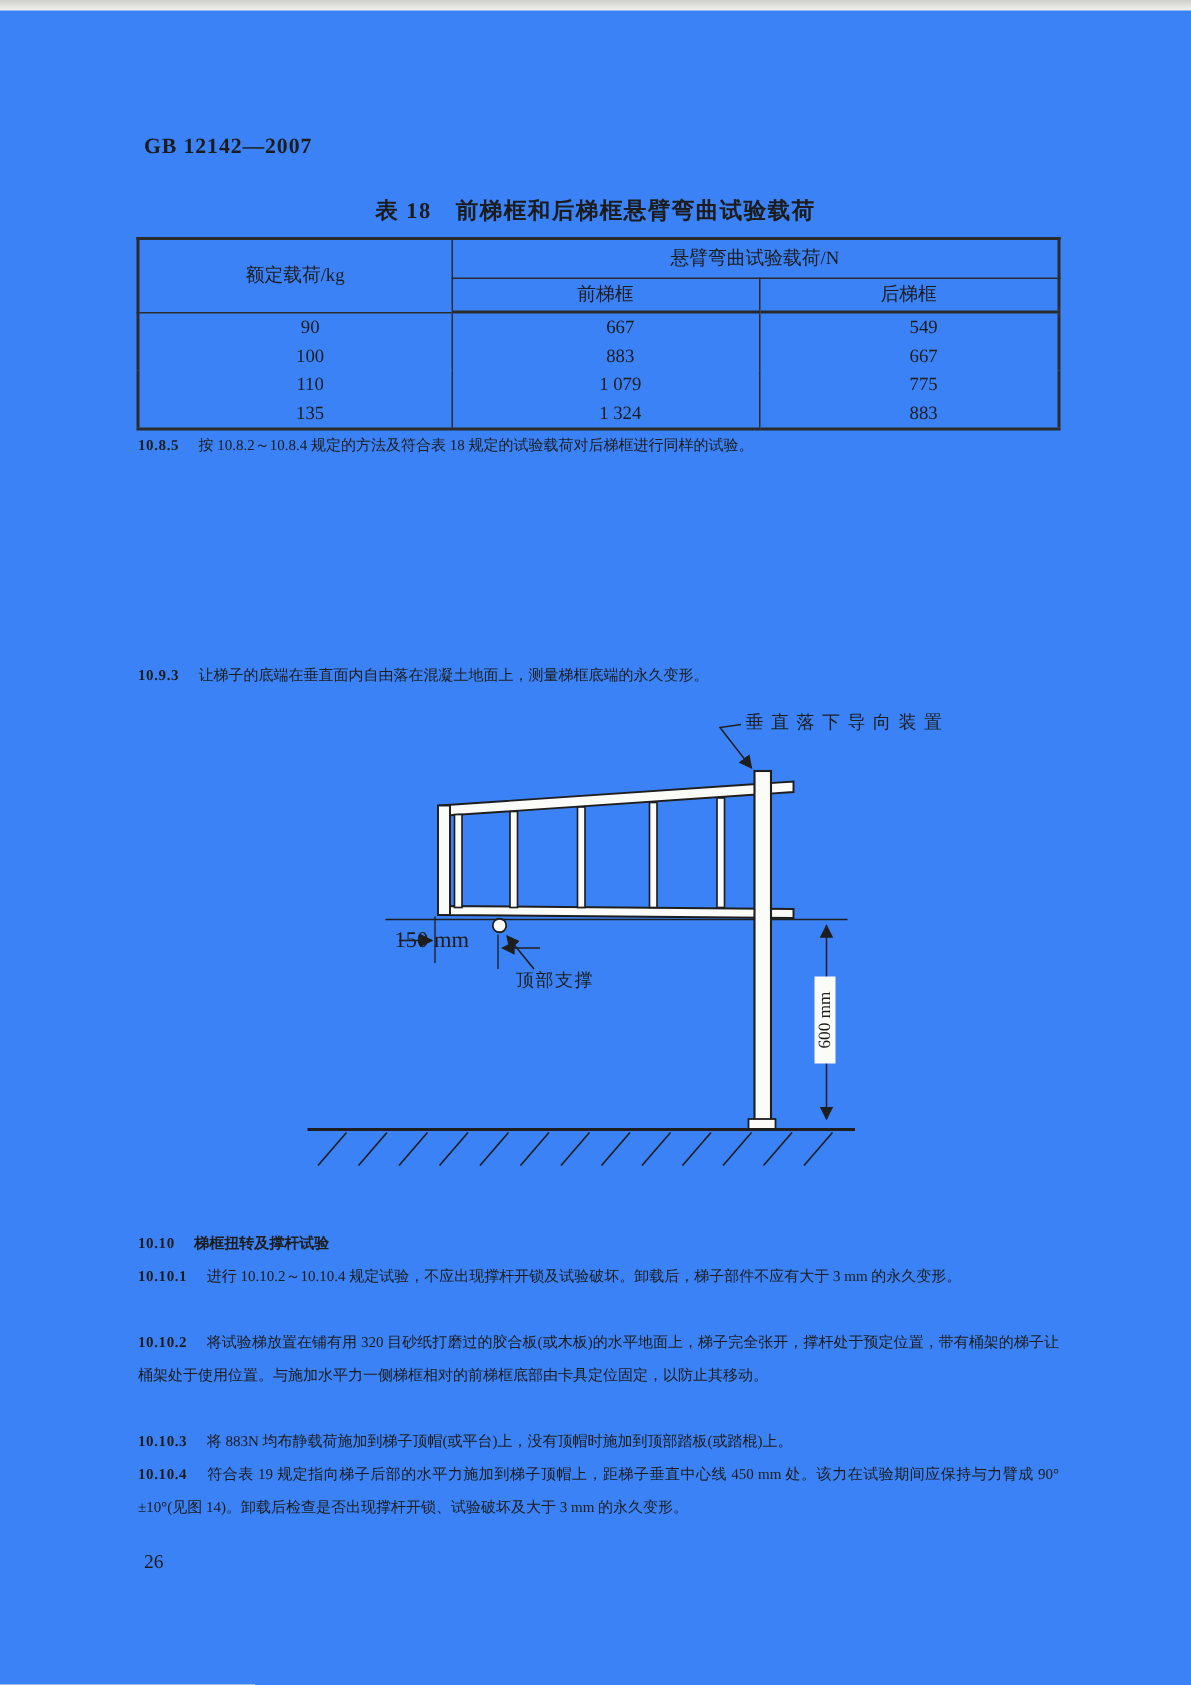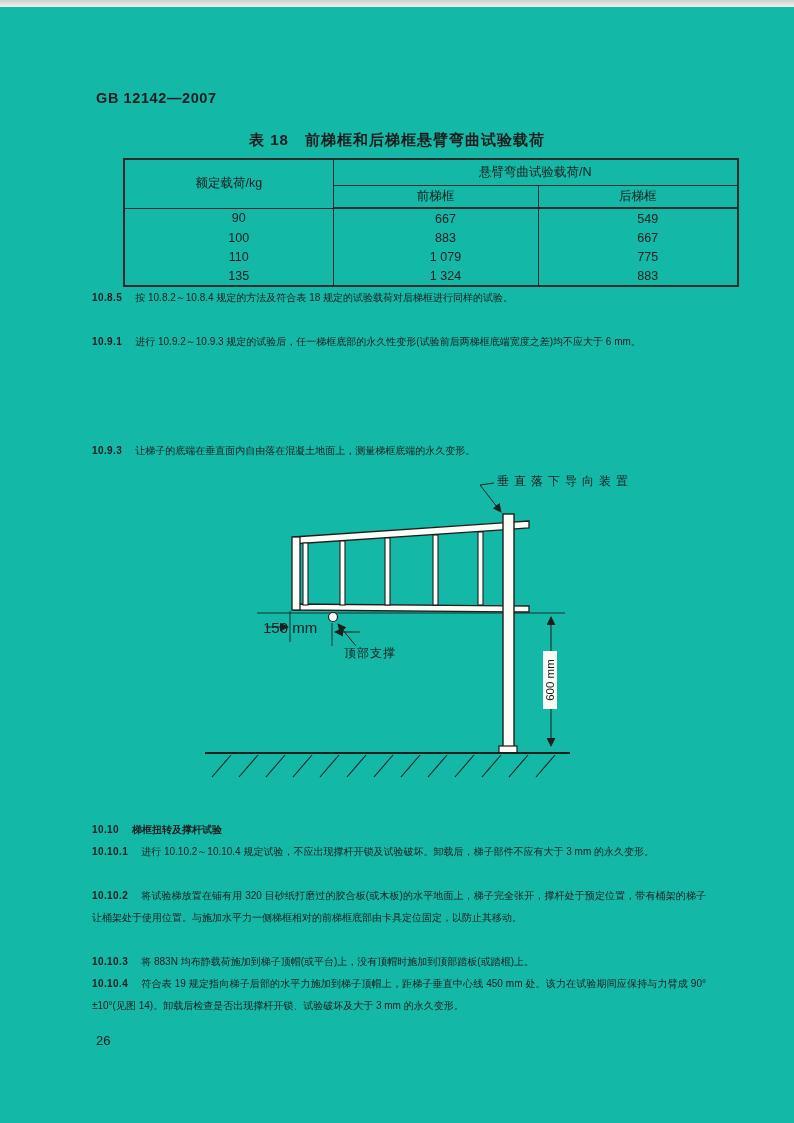--- a/index.html
+++ b/index.html
@@ -1,32 +1,32 @@
 <!DOCTYPE html>
 <html><head>
 <meta charset="utf-8">
 <style>
   html,body{margin:0;padding:0;background:#e9e9e6;}
   .page{
     position:relative;
     width:794px;height:1123px;
     margin:0 auto;
-    background:#14b8a6;
-    font-family:Liberation Sans, sans-serif;
+    background:#3b82f6;
+    font-family:Liberation Serif, serif;
     color:#1c1c1c;
     overflow:hidden;
   }
   .scan-edge{position:absolute;left:0;top:0;width:794px;height:7px;
     background:linear-gradient(#cfcfcb,#f2f2ee);}
   .std-code{position:absolute;left:96px;top:90px;font-weight:700;
     font-size:14.5px;letter-spacing:.6px;}
   .tbl-title{position:absolute;left:0;top:131px;width:794px;text-align:center;
     font-weight:700;font-size:15px;letter-spacing:1px;}
   table.t18{position:absolute;left:91px;top:158px;width:614px;
-    border-collapse:collapse;table-layout:fixed;margin-left:32px;}
+    border-collapse:collapse;table-layout:fixed;}
   table.t18 td{border:1px solid #2b2b2b;text-align:center;vertical-align:middle;
     font-size:12.5px;padding:0;}
   table.t18{border:2px solid #2b2b2b;}
   table.t18 tr.hdr1 td{height:25px;}
   table.t18 tr.hdr2 td{height:21px;border-bottom:2px solid #2b2b2b;}
   table.t18 tr.data td{height:19px;border-top:none;border-bottom:none;padding-left:20px;}
   table.t18 tr.data:last-child td{border-bottom:2px solid #2b2b2b;}
   .clause{position:absolute;left:92px;width:614px;font-size:10px;
     line-height:22px;text-align:justify;}
   .clause .cnum{font-weight:700;margin-right:13px;letter-spacing:.4px;}
@@ -86,23 +86,20 @@
       <tr class="data">
         <td>135</td>
         <td>1 324</td>
         <td>883</td>
       </tr>
     </tbody>
   </table>
 
   <div class="clause" style="top:287px">
     <span class="cnum">10.8.5</span><span>按 10.8.2～10.8.4 规定的方法及符合表 18 规定的试验载荷对后梯框进行同样的试验。</span>
-  </div>
-  <div class="clause" style="top:331px">
-    <span class="cnum">10.9.1</span><span>进行 10.9.2～10.9.3 规定的试验后，任一梯框底部的永久性变形(试验前后两梯框底端宽度之差)均不应大于 6 mm。</span>
   </div>
   <div class="clause" style="top:440px">
     <span class="cnum">10.9.3</span><span>让梯子的底端在垂直面内自由落在混凝土地面上，测量梯框底端的永久变形。</span>
   </div>
 
   <div class="figwrap">
     <svg width="440" height="330" viewBox="0 0 440 330">
       <defs>
         <marker id="ah" viewBox="0 0 10 10" refX="9" refY="5" markerWidth="9" markerHeight="9" orient="auto-start-reverse">
           <path d="M0,0 L10,5 L0,10 z" fill="#1e1e1e"></path>

